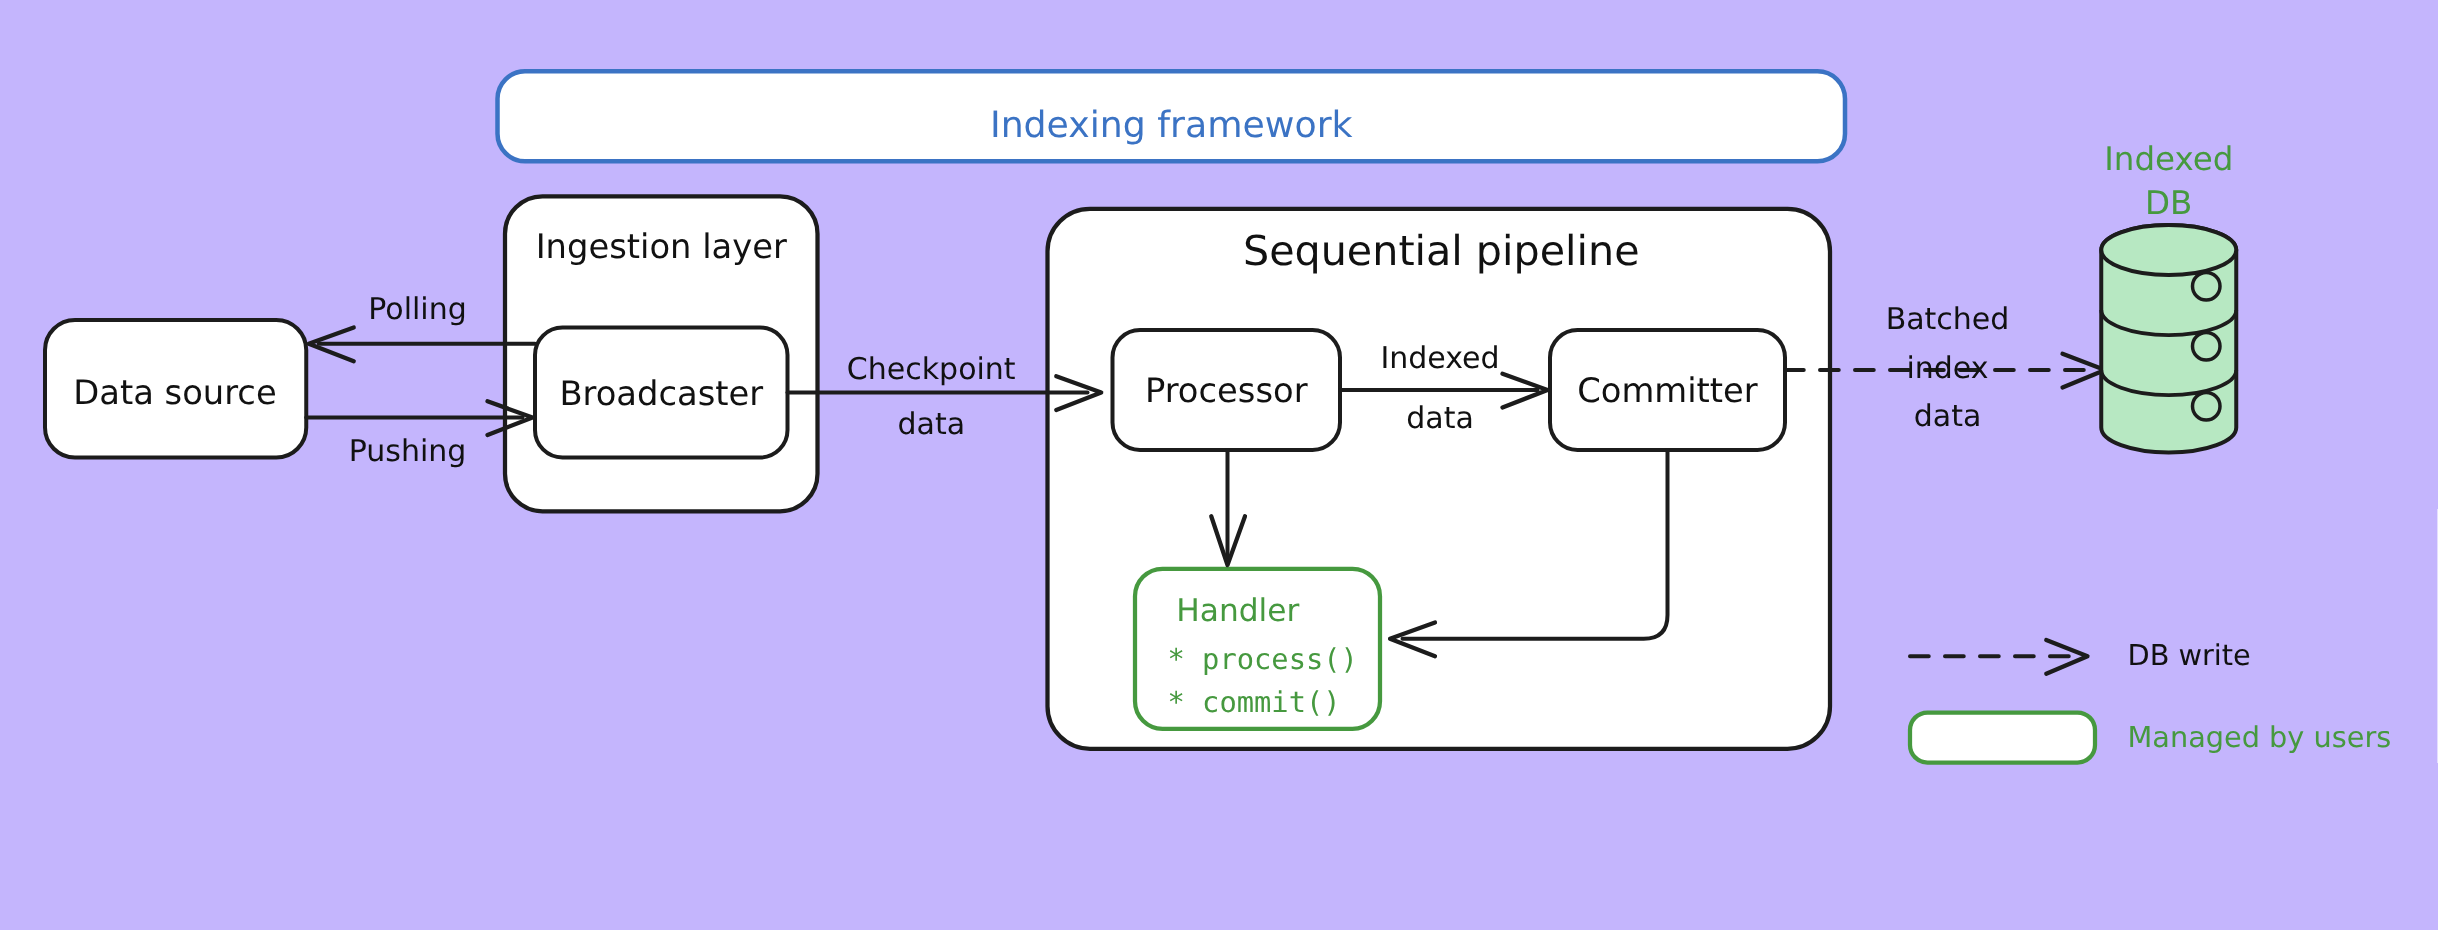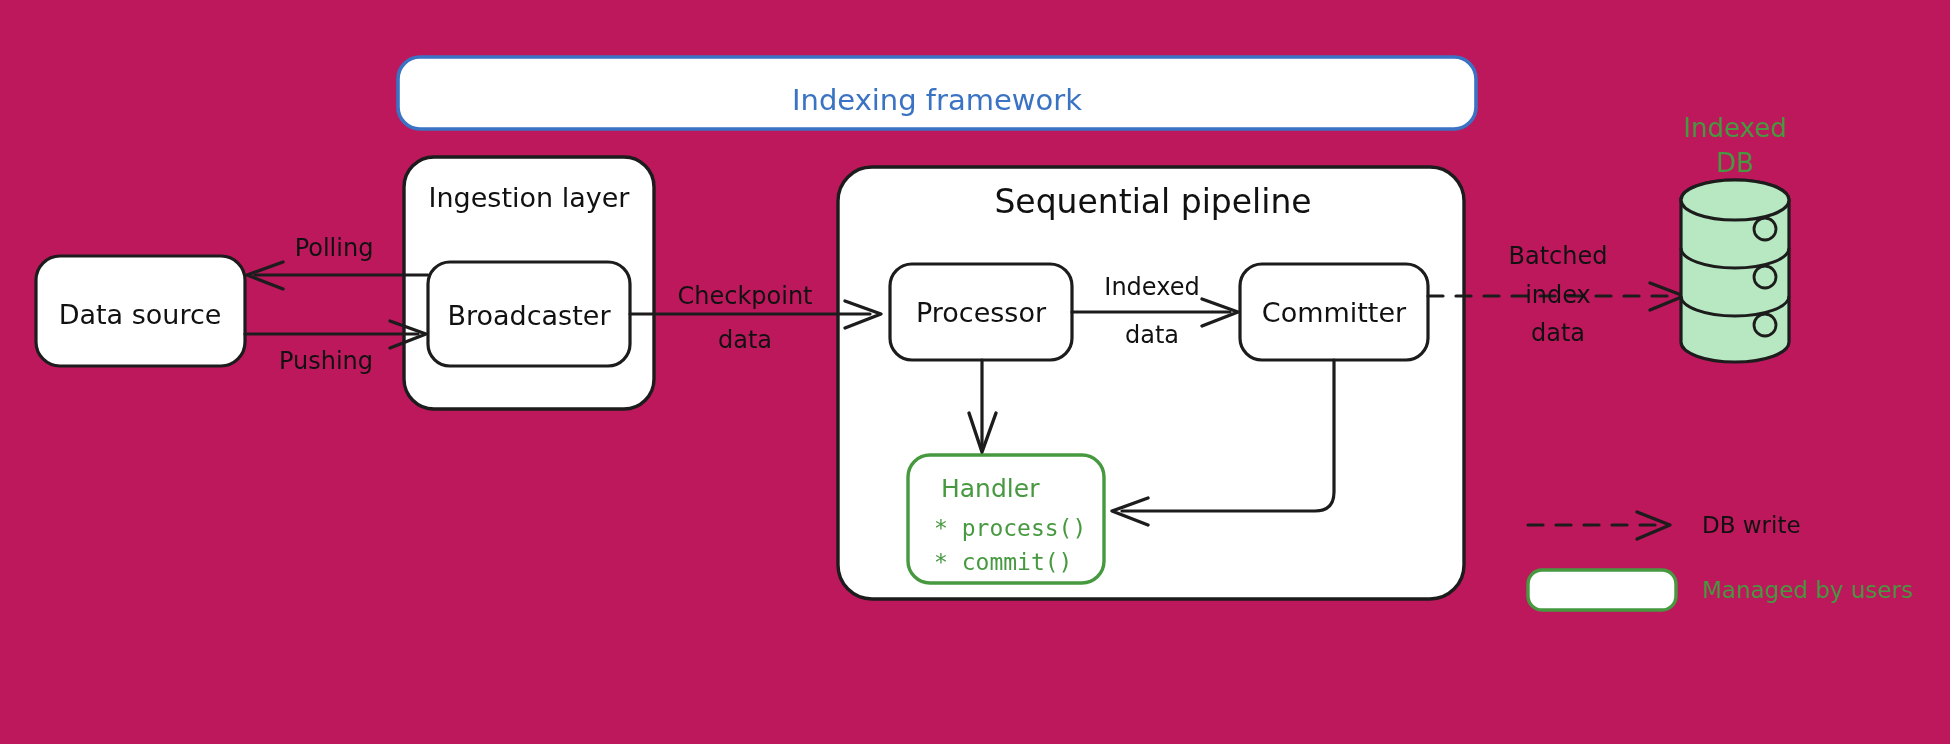--- a/index.html
+++ b/index.html
@@ -11,21 +11,21 @@
   body {
     font-family: "DejaVu Sans", sans-serif;
     width: 1950px;
     height: 744px;
     overflow: hidden;
   }
   #stage {
     position: relative;
     width: 1950px;
     height: 744px;
-    background: #be185d;
+    background: #c4b5fd;
     text-align: center;
   }
   #diagram-svg {
     position: absolute;
     left: 0;
     top: 0;
     width: 1950px;
     height: 744px;
   }
   .node-label,

